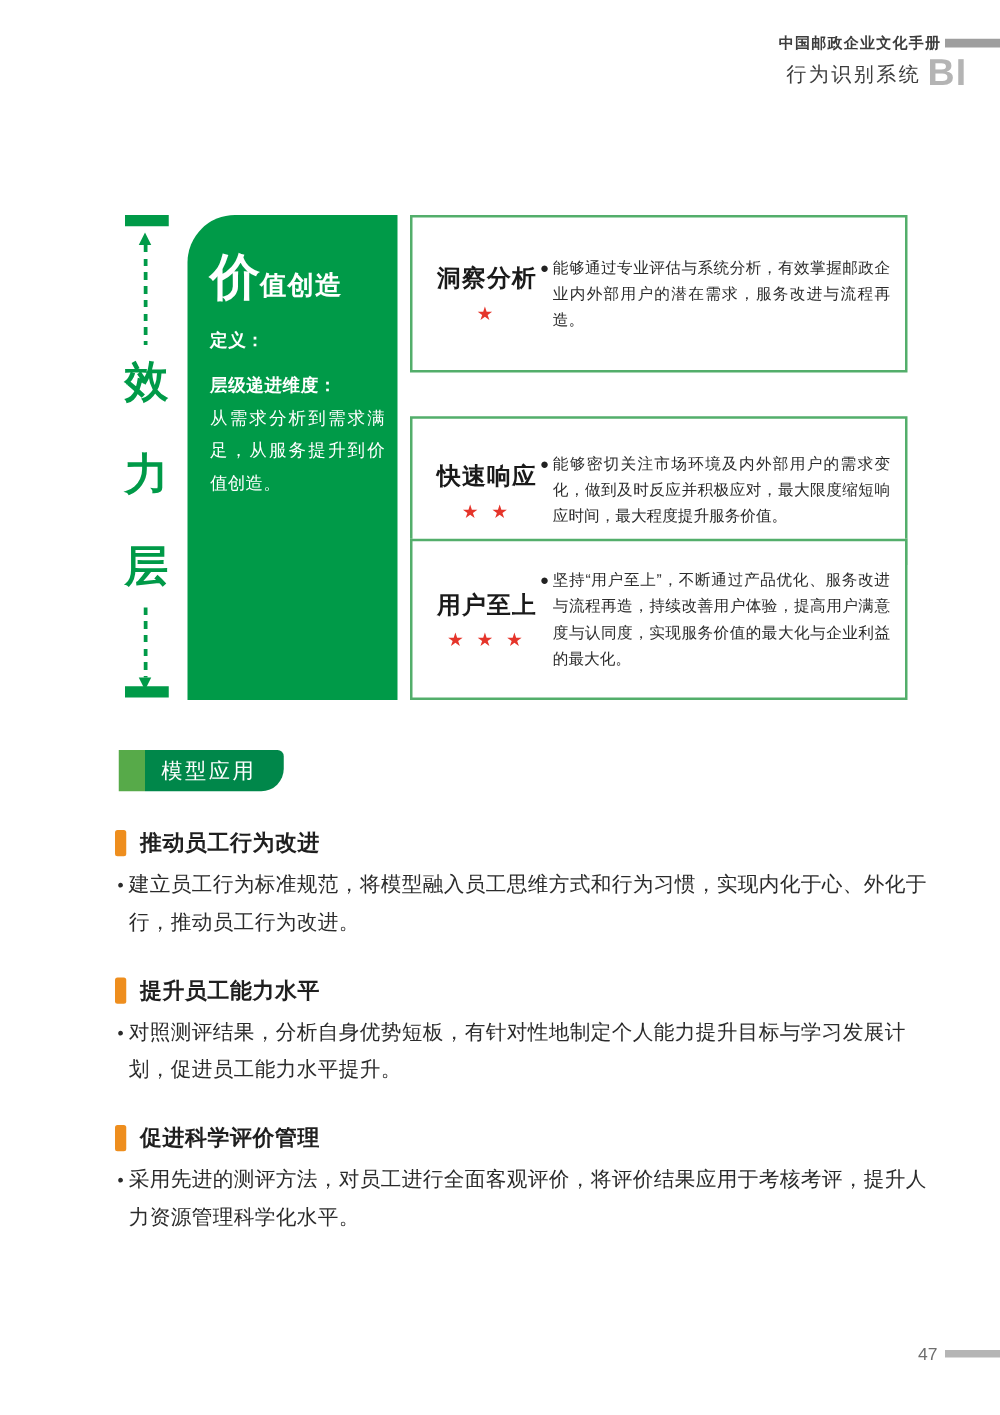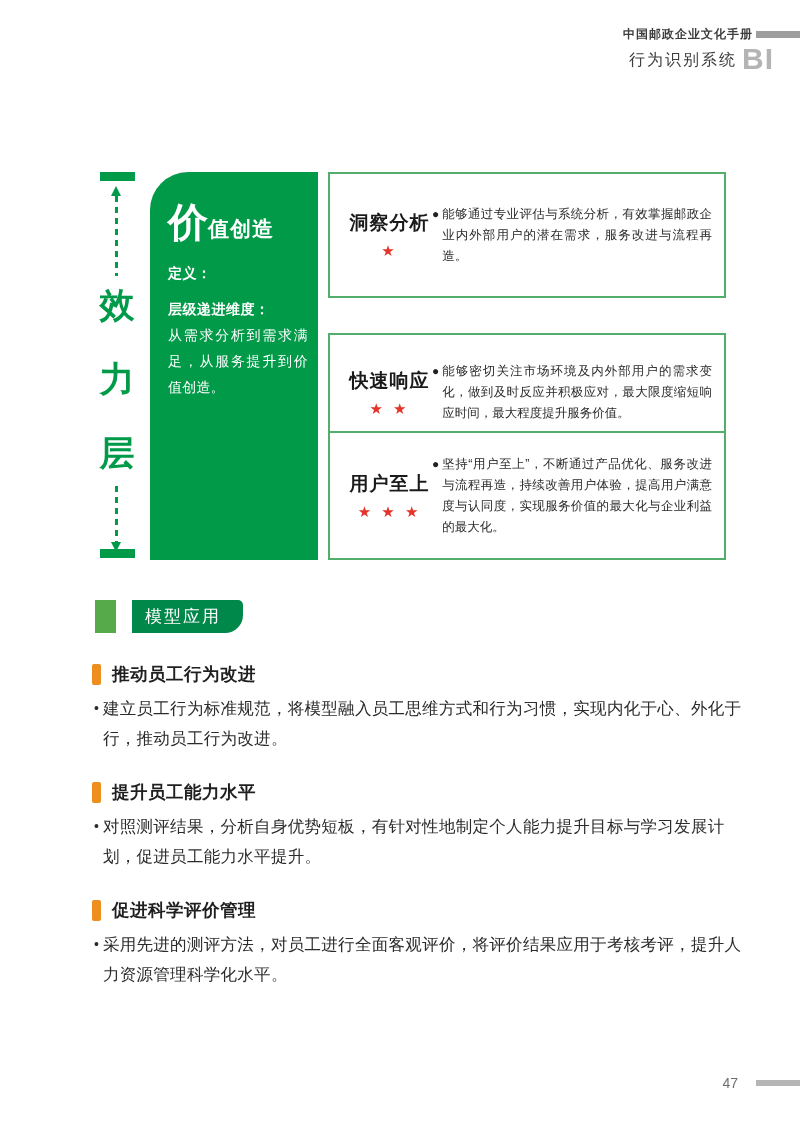--- a/index.html
+++ b/index.html
@@ -61,35 +61,35 @@
   .level-text-col { flex: 1; display: flex; align-items: center; padding: 8px 12px 8px 2px; }
   .bullet-row { display: flex; align-items: flex-start; }
   .bullet-dot { font-size: 12px; line-height: 21px; color: #222222; margin-right: 3px; }
   .level-desc { font-size: 12.5px; line-height: 21px; color: #2b2b2b; text-align: justify; }
 
   
   .app-tag { position: absolute; left: 95px; top: 600px; height: 33px; display: flex; }
   .app-tag-square { width: 21px; height: 33px; background: #57aa49; }
   .app-tag-body { background: #00874a; color: #ffffff; font-size: 17px; letter-spacing: 2px;
     padding: 0 22px 0 13px; display: flex; align-items: center;
-    border-radius: 0 5px 18px 0; margin-left: 16px; }
+    border-radius: 0 5px 18px 0; }
 
   
   .app-sections { position: absolute; left: 92px; top: 662px; width: 666px; }
   .app-section { margin-bottom: 27px; }
   .app-section-head { display: flex; align-items: center; }
   .app-marker { width: 9px; height: 21px; background: #ee8e1e; border-radius: 2px; flex-shrink: 0; }
   .app-section-title { font-size: 17.5px; font-weight: bold; color: #1f1f1f; margin-left: 11px; letter-spacing: 0.5px; }
   .app-bullet-row { display: flex; align-items: flex-start; margin-top: 7px; padding-left: 2px; }
   .app-bullet-dot { font-size: 14px; line-height: 30px; color: #2b2b2b; margin-right: 4px; }
   .app-section-text { font-size: 16.5px; line-height: 30px; color: #2b2b2b; letter-spacing: 0.3px; }
 
   
   .footer { position: absolute; top: 1075px; right: 0; display: flex; align-items: center; }
-  .page-number { font-size: 14px; color: #6e6e6e; margin-right: 18px; }
+  .page-number { font-size: 14px; color: #6e6e6e; margin-right: 6px; }
   .footer-bar { width: 44px; height: 6px; background: #b5b5b5; }
 </style>
 </head>
 <body>
 
 <div class="page">
 
   <div class="header">
     <div class="header-row1">
       <span class="book-title">中国邮政企业文化手册</span>

